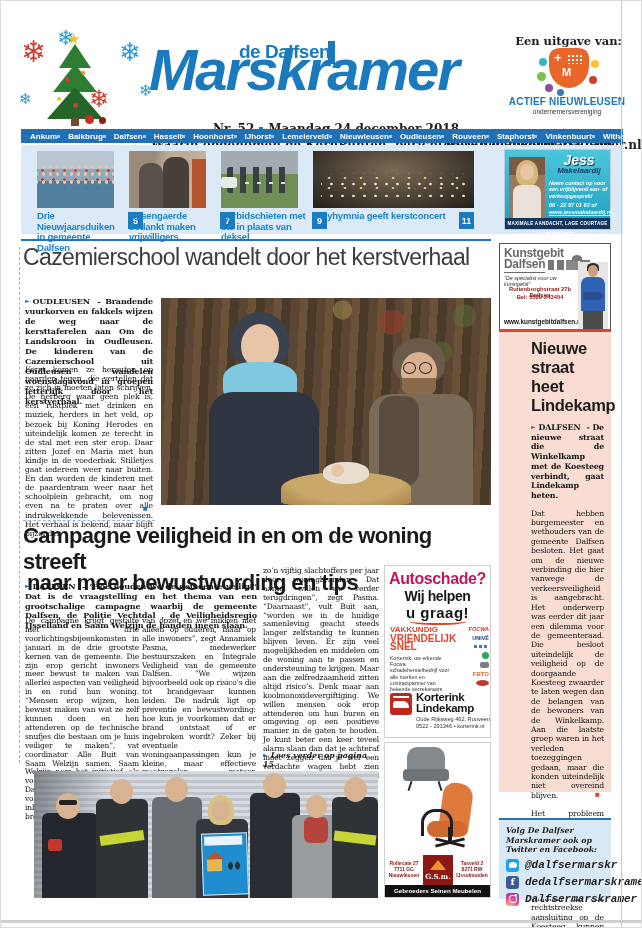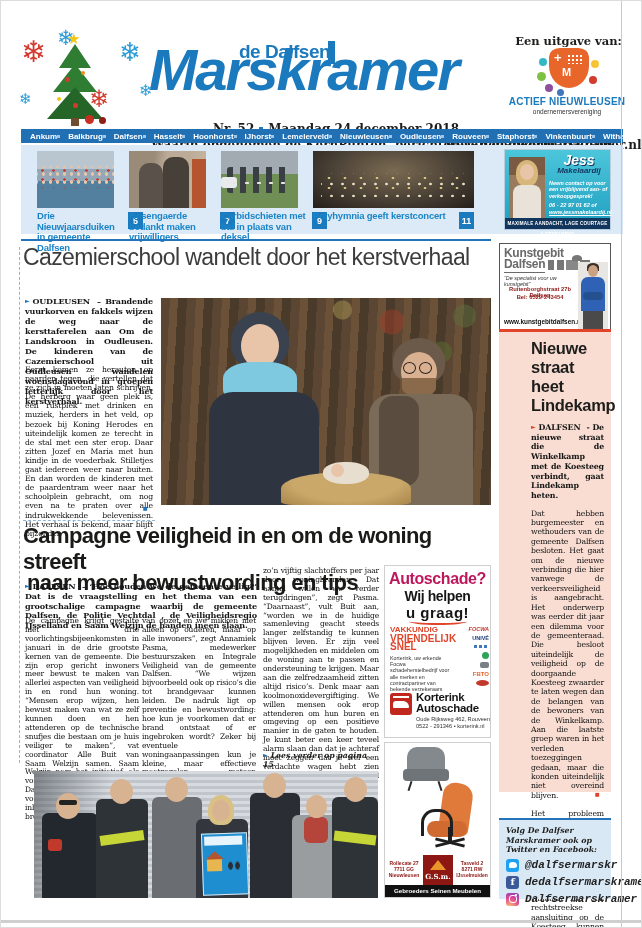--- a/index.html
+++ b/index.html
@@ -288,21 +288,21 @@
       <div style="margin:3px 0 0 auto;width:9px;height:6px;background:#7a7f85;border-radius:2px;"></div>
       <div style="color:#e8662a;font-weight:bold;font-size:6px;margin-top:3px;">FBTO</div>
       <div style="margin:3px 0 0 auto;width:13px;height:6px;background:#c0392b;border-radius:50%;"></div>
     </div>
     <div class="abs" style="left:5px;top:127px;width:22px;height:22px;background:#c0281e;border-radius:3px;">
       <div class="abs" style="left:3px;top:8px;width:16px;height:7px;background:#fff;border-radius:3px 6px 1px 1px;"></div>
       <div class="abs" style="left:3px;top:3px;width:16px;height:2px;background:#fff;"></div>
     </div>
     <div class="abs" style="left:31px;top:126px;width:72px;">
       <div style="font-weight:bold;font-size:11.5px;color:#161616;line-height:11px;letter-spacing:-0.3px;">Korterink</div>
-      <div style="font-weight:bold;font-size:11.5px;color:#161616;line-height:11px;letter-spacing:-0.3px;">Autoschade</div>
+      <div style="font-weight:bold;font-size:11.5px;color:#161616;line-height:11px;letter-spacing:-0.3px;">Lindekamp</div>
     </div>
     <div class="abs" style="left:31px;top:150px;width:74px;font-size:5.6px;color:#333;">Oude Rijksweg 462, Rouveen</div>
     <div class="abs" style="left:31px;top:157px;width:74px;font-size:5.6px;color:#333;">0522 - 291346 • korterink.nl</div>
   </div>
 
   <div class="abs ad-border" style="left:383px;top:741px;width:107px;height:156px;">
 
     <div class="abs" style="left:16px;top:4px;width:50px;height:44px;">
       <div class="abs" style="left:6px;top:0px;width:38px;height:28px;background:#84898e;border-radius:10px 10px 4px 4px;"></div>
       <div class="abs" style="left:2px;top:22px;width:46px;height:12px;background:#6f7478;border-radius:4px;"></div>

